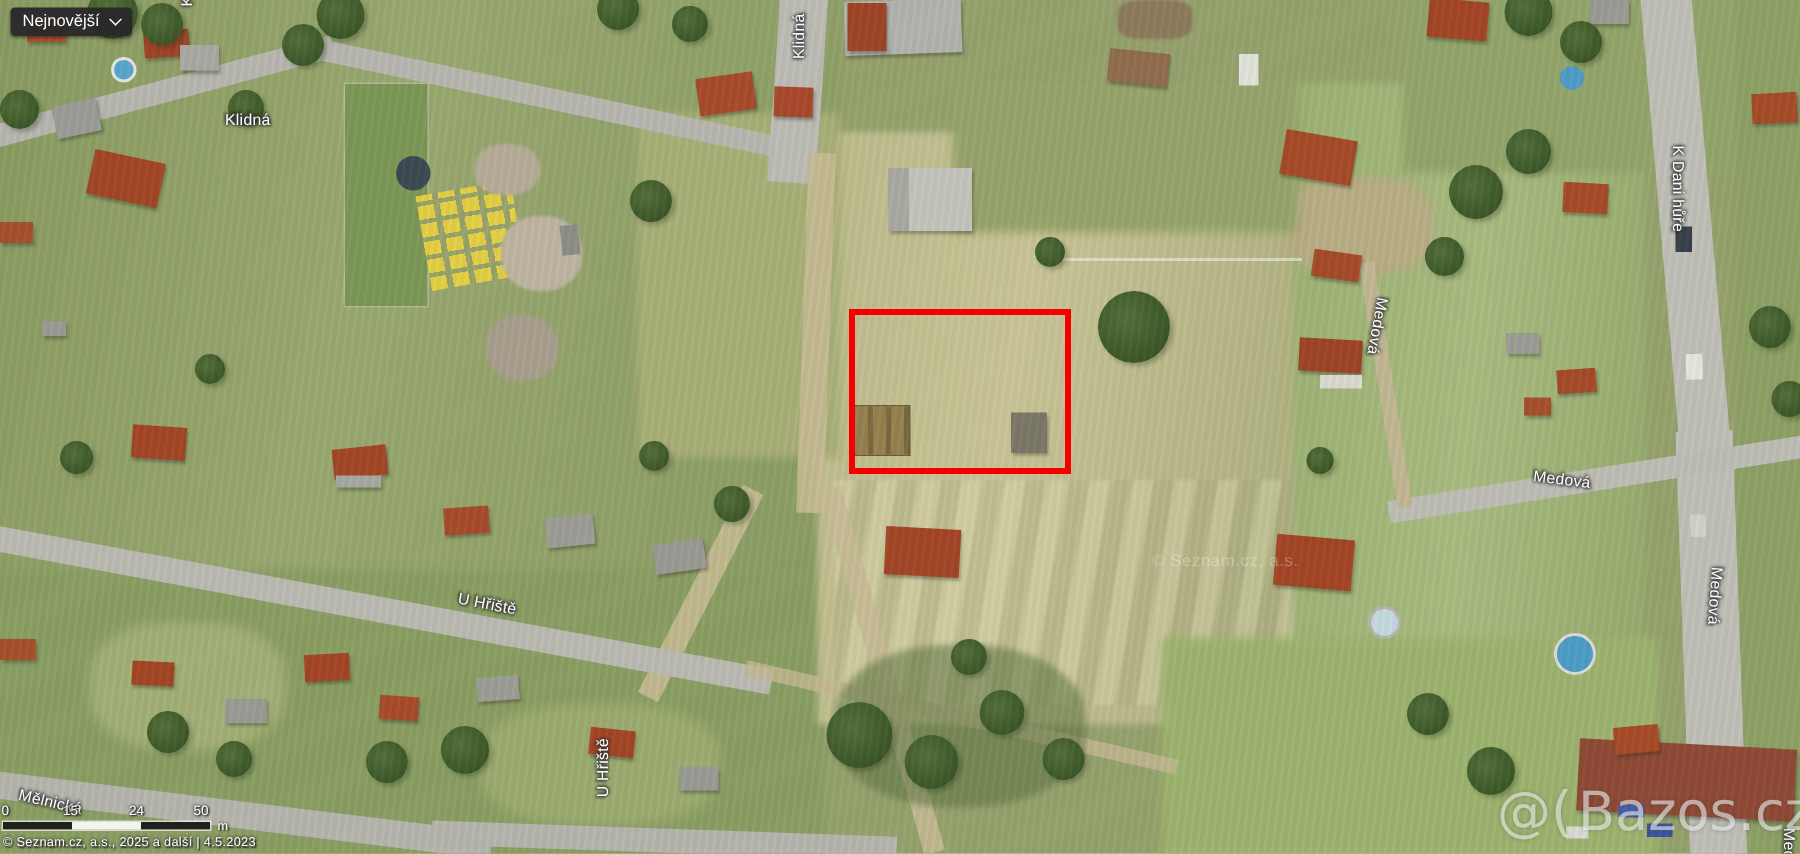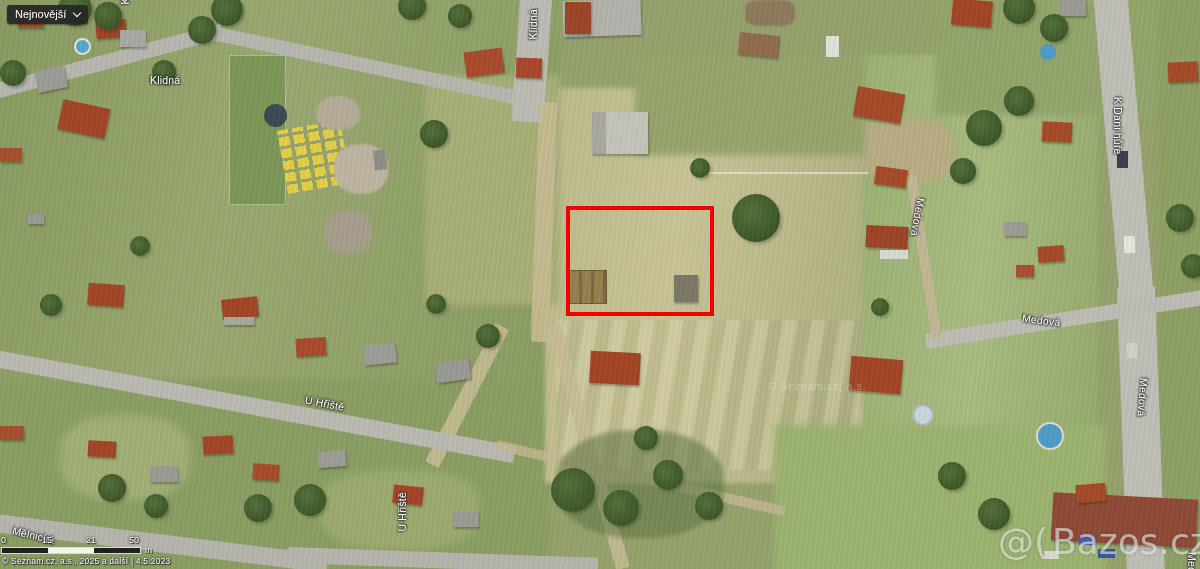--- a/index.html
+++ b/index.html
@@ -2,21 +2,21 @@
 <html><head>
 <meta charset="utf-8">
 <style>
   *{margin:0;padding:0;box-sizing:border-box}
   html,body{width:1200px;height:569px;overflow:hidden;font-family:"Liberation Sans",sans-serif}
   .map{position:absolute;inset:0;width:1200px;height:569px;overflow:hidden;background:#96a26d;cursor:grab}
   #scenery{position:absolute;inset:0;z-index:1}
   .house{box-shadow:1px 2px 2px rgba(40,40,30,.35)}
   .tree{background:radial-gradient(circle at 40% 38%,#55703a,#3c5728 68%,#33491f);border-radius:50%;box-shadow:2px 2px 3px rgba(30,40,20,.3)}
   .texture{position:absolute;inset:0;z-index:2;background:repeating-linear-gradient(97deg,rgba(255,255,255,.025) 0 2px,rgba(0,0,0,.028) 2px 5px)}
-  .center-wm{position:absolute;left:768px;top:380px;z-index:3;color:rgba(255,255,255,.3);font-size:11px;letter-spacing:.5px;white-space:nowrap}
+  .center-wm{position:absolute;left:768px;top:368px;z-index:3;color:rgba(255,255,255,.3);font-size:11px;letter-spacing:.5px;white-space:nowrap}
   .plot{position:absolute;left:566px;top:206px;width:148px;height:110px;border:4px solid #f40000;z-index:4}
   .lbl{position:absolute;z-index:5;color:#fff;font-size:10.5px;line-height:12px;white-space:nowrap;letter-spacing:.2px;
        text-shadow:0 0 2px #3a3a3a,0 0 2px #3a3a3a,1px 1px 2px rgba(40,40,40,.9),-1px -1px 2px rgba(40,40,40,.8)}
   .v-down{writing-mode:vertical-rl;text-orientation:mixed}
   .v-up{writing-mode:vertical-rl;text-orientation:mixed;transform:rotate(180deg)}
   .scalebar{position:absolute;left:2px;top:535px;width:155px;height:24px;z-index:6}
   .scalebar .tick{position:absolute;top:0;color:#fff;font-size:9px;
        text-shadow:0 0 2px #333,0 0 2px #333,1px 1px 1px rgba(30,30,30,.9)}
   .scalebar .bar{position:absolute;left:0;top:13px;width:138px;height:5px;
        background:linear-gradient(90deg,#20201e 0 33.3%,#f4f4ee 33.3% 66.6%,#20201e 66.6% 100%);
@@ -179,21 +179,21 @@
   <div class="lbl" style="left:1022px;top:314px;transform:rotate(7deg)">Medová</div>
   <div class="lbl v-down" style="left:1137px;top:378px;transform:rotate(4deg)">Medová</div>
   <div class="lbl v-down" style="left:1186px;top:552px">Medová</div>
   <div class="lbl" style="left:305px;top:397px;transform:rotate(11deg)">U Hřiště</div>
   <div class="lbl v-up" style="left:396px;top:492px">U Hřiště</div>
   <div class="lbl" style="left:12px;top:529px;transform:rotate(13deg)">Mělnická</div>
 
   <div class="scalebar">
     <span class="tick" style="left:-1px">0</span>
     <span class="tick" style="left:40px">15</span>
-    <span class="tick" style="left:84px">21</span>
+    <span class="tick" style="left:84px">24</span>
     <span class="tick" style="left:127px">50</span>
     <div class="bar"></div>
     <span class="unit">m</span>
   </div>
 
   <div class="attribution">© Seznam.cz, a.s., 2025 a další | 4.5.2023</div>
 
   <div class="bazos">
     <span class="mark">@(</span><span>Bazos.cz</span>
   </div>

